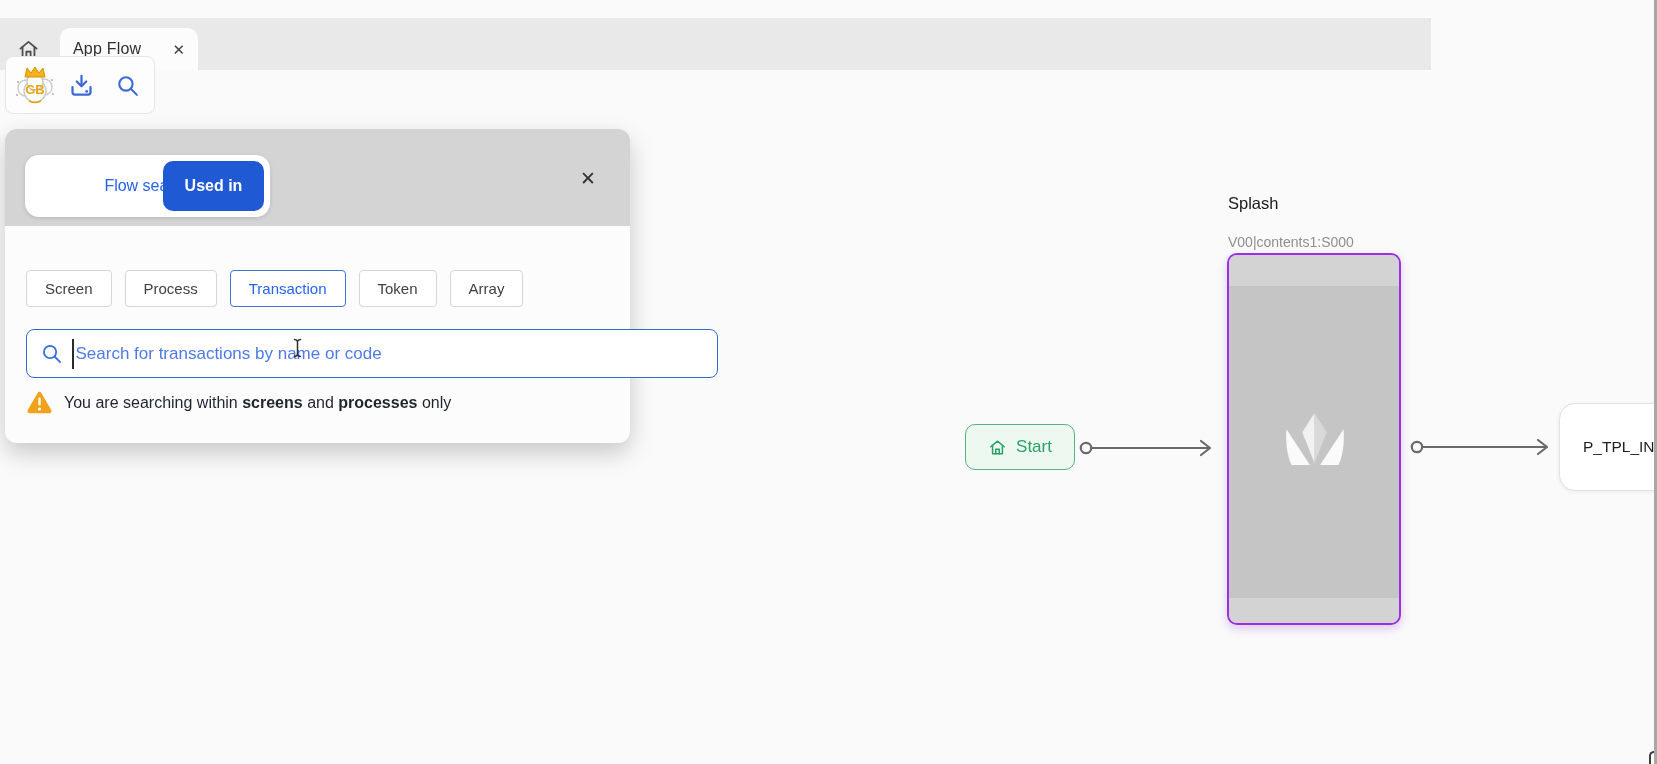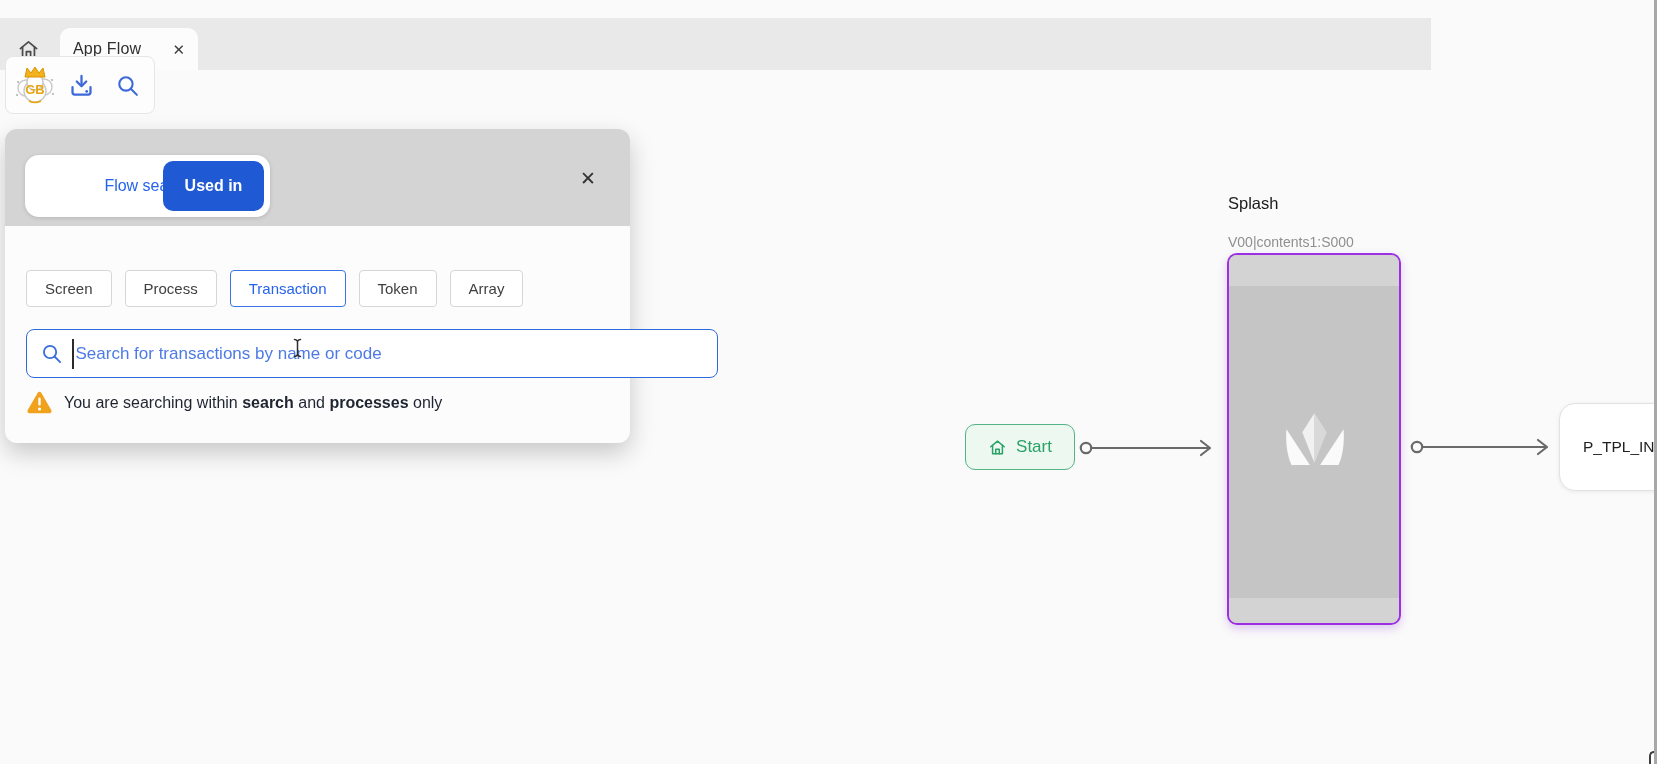--- a/index.html
+++ b/index.html
@@ -178,21 +178,21 @@
     <div class="caret"></div>
     <input type="text" placeholder="Search for transactions by name or code" style="">
   </div>
 
   <div class="warning">
     <svg width="27" height="25" viewBox="0 0 26 24">
       <path d="M11.3 2.6 a2 2 0 0 1 3.4 0 L24.3 19.3 a2 2 0 0 1 -1.7 3 H3.4 a2 2 0 0 1 -1.7 -3 Z" fill="#f1a21c"></path>
       <rect x="11.85" y="7.2" width="2.3" height="7.6" rx="1.15" fill="#fff"></rect>
       <circle cx="13" cy="18.2" r="1.5" fill="#fff"></circle>
     </svg>
-    <span class="warning-text"><span>You are searching within </span><b>search</b><span> and </span><b>processes</b><span> only</span></span>
+    <span class="warning-text"><span>You are searching within </span><b>screens</b><span> and </span><b>processes</b><span> only</span></span>
   </div>
 </div>
 
 <svg class="ibeam" width="13" height="20" viewBox="0 0 12 20">
   <g fill="none" stroke="#2d2d2d" stroke-width="1.5" stroke-linecap="round">
     <path d="M3 1.5 C4.5 1.5 5.3 2.1 6 2.9 C6.7 2.1 7.5 1.5 9 1.5"></path>
     <path d="M6 2.9 V17.1"></path>
     <path d="M3 18.5 C4.5 18.5 5.3 17.9 6 17.1 C6.7 17.9 7.5 18.5 9 18.5"></path>
   </g>
 </svg>

